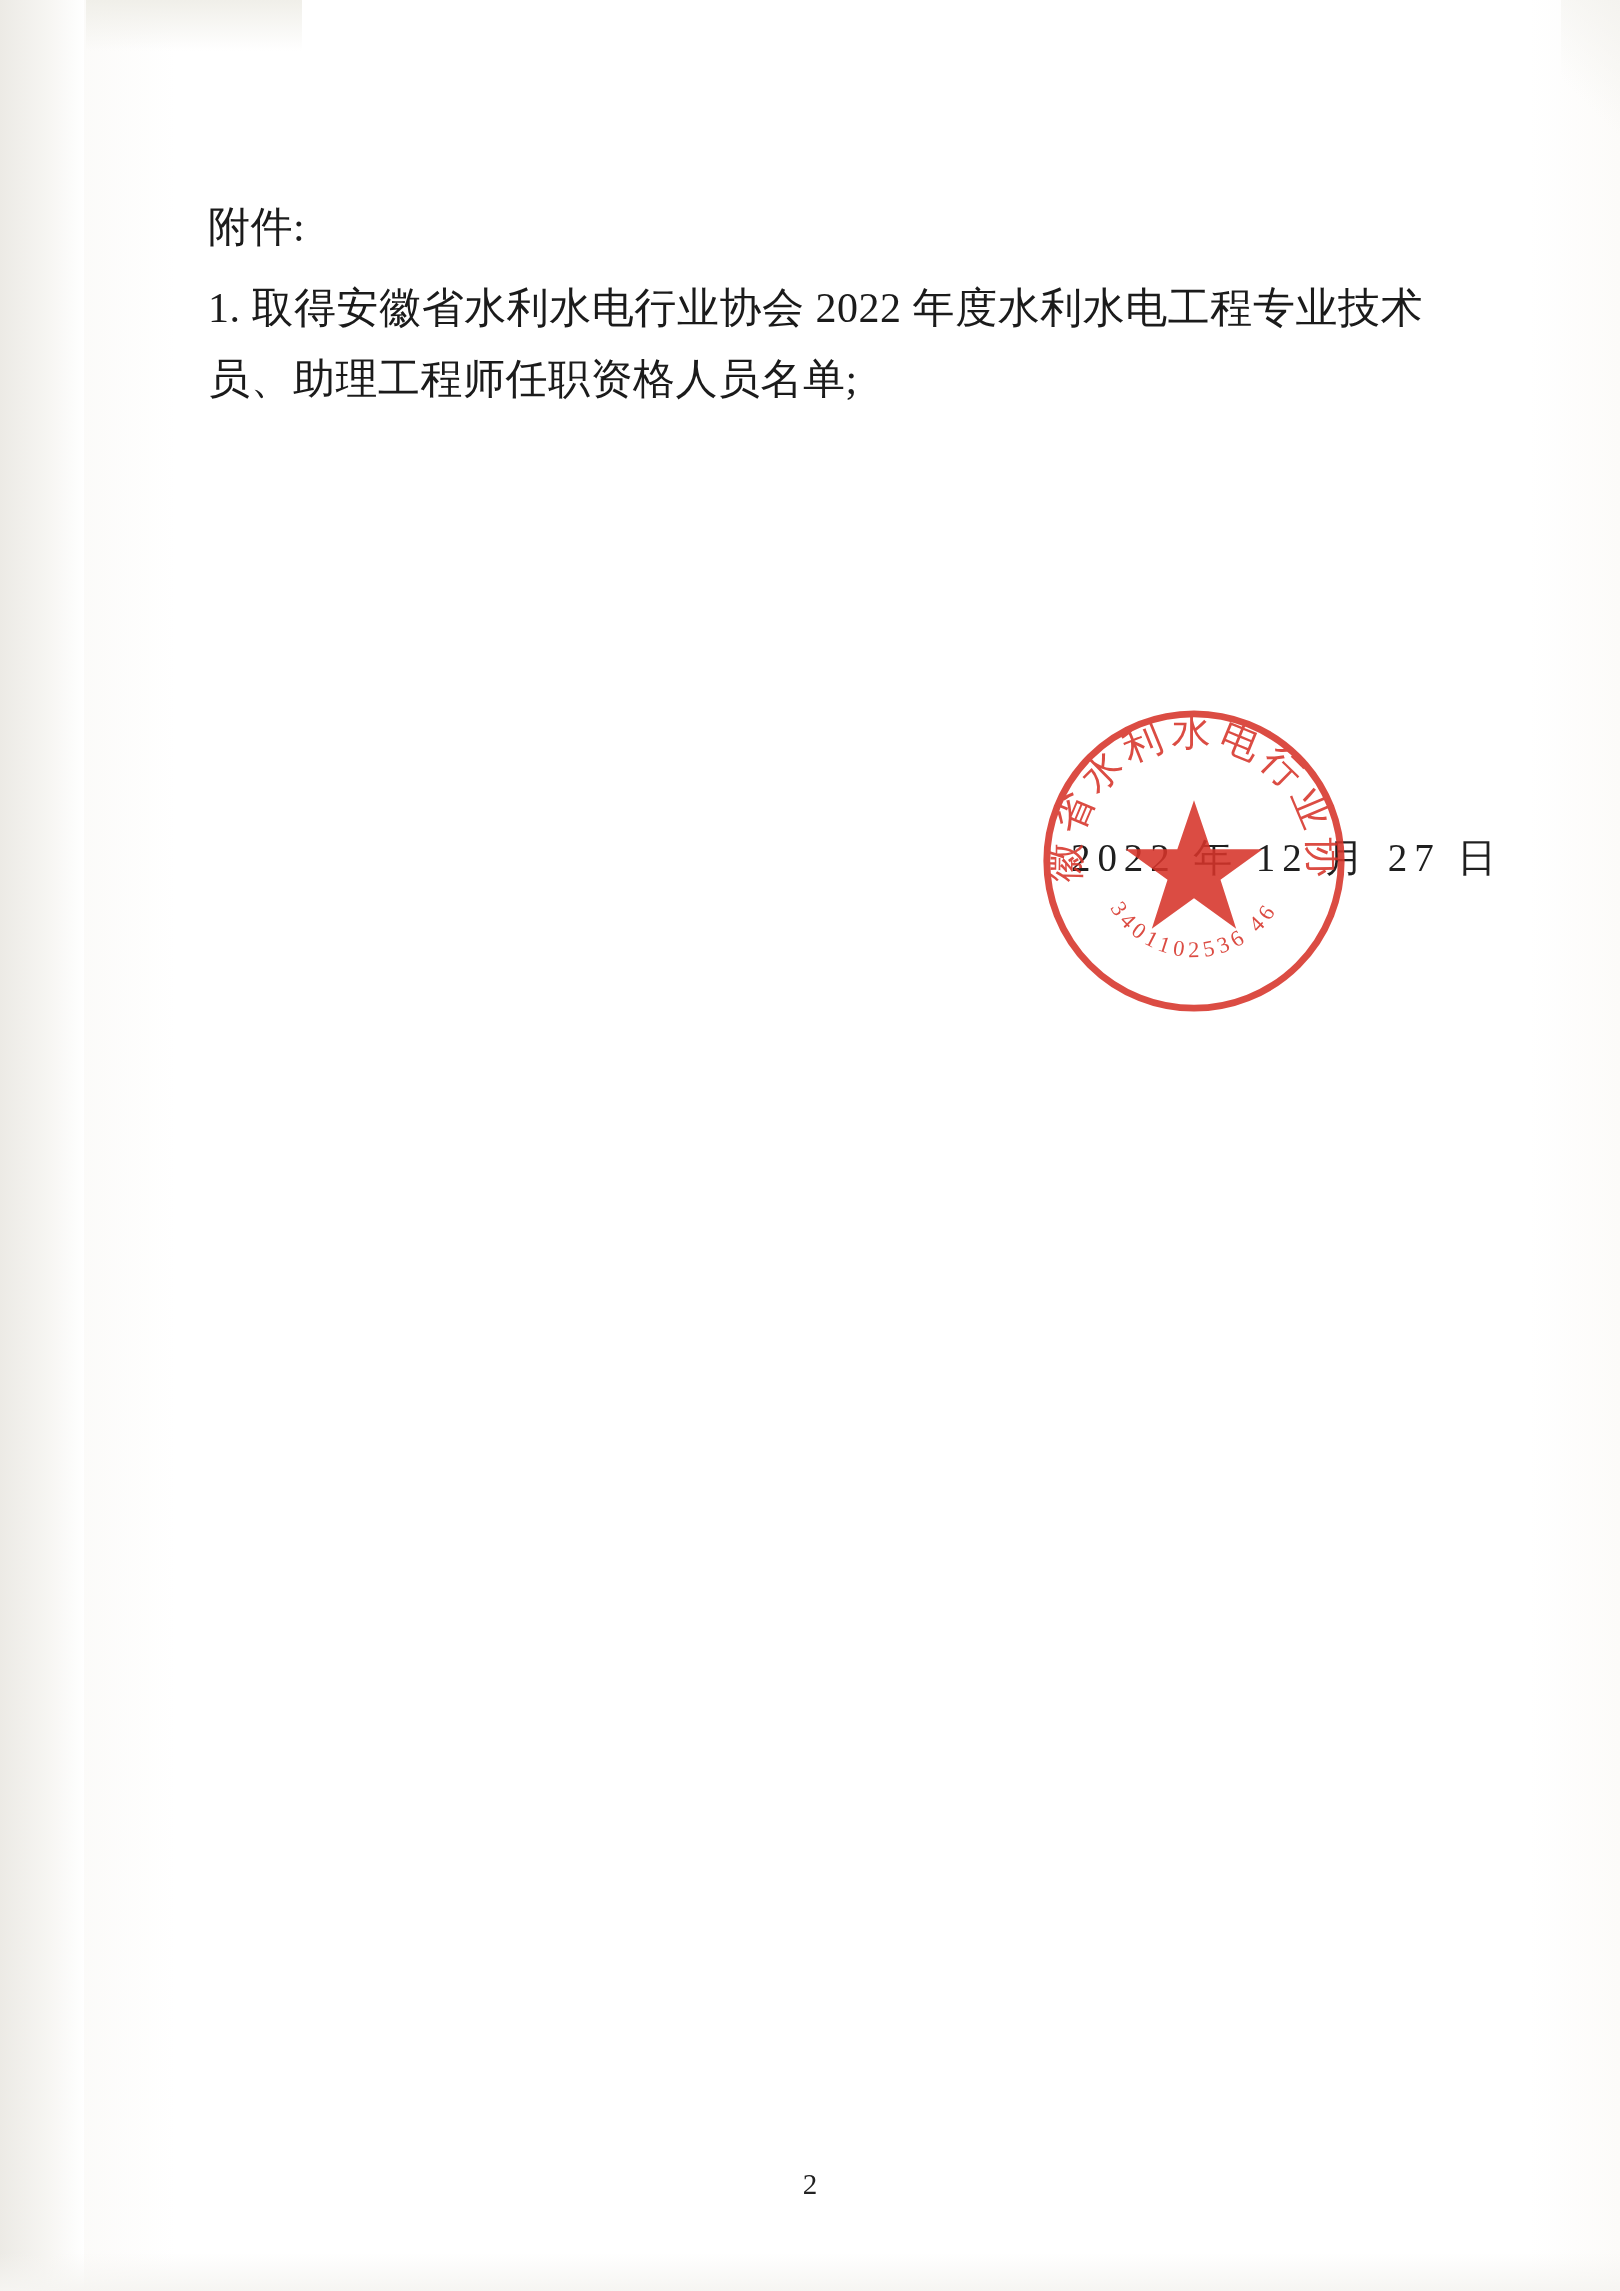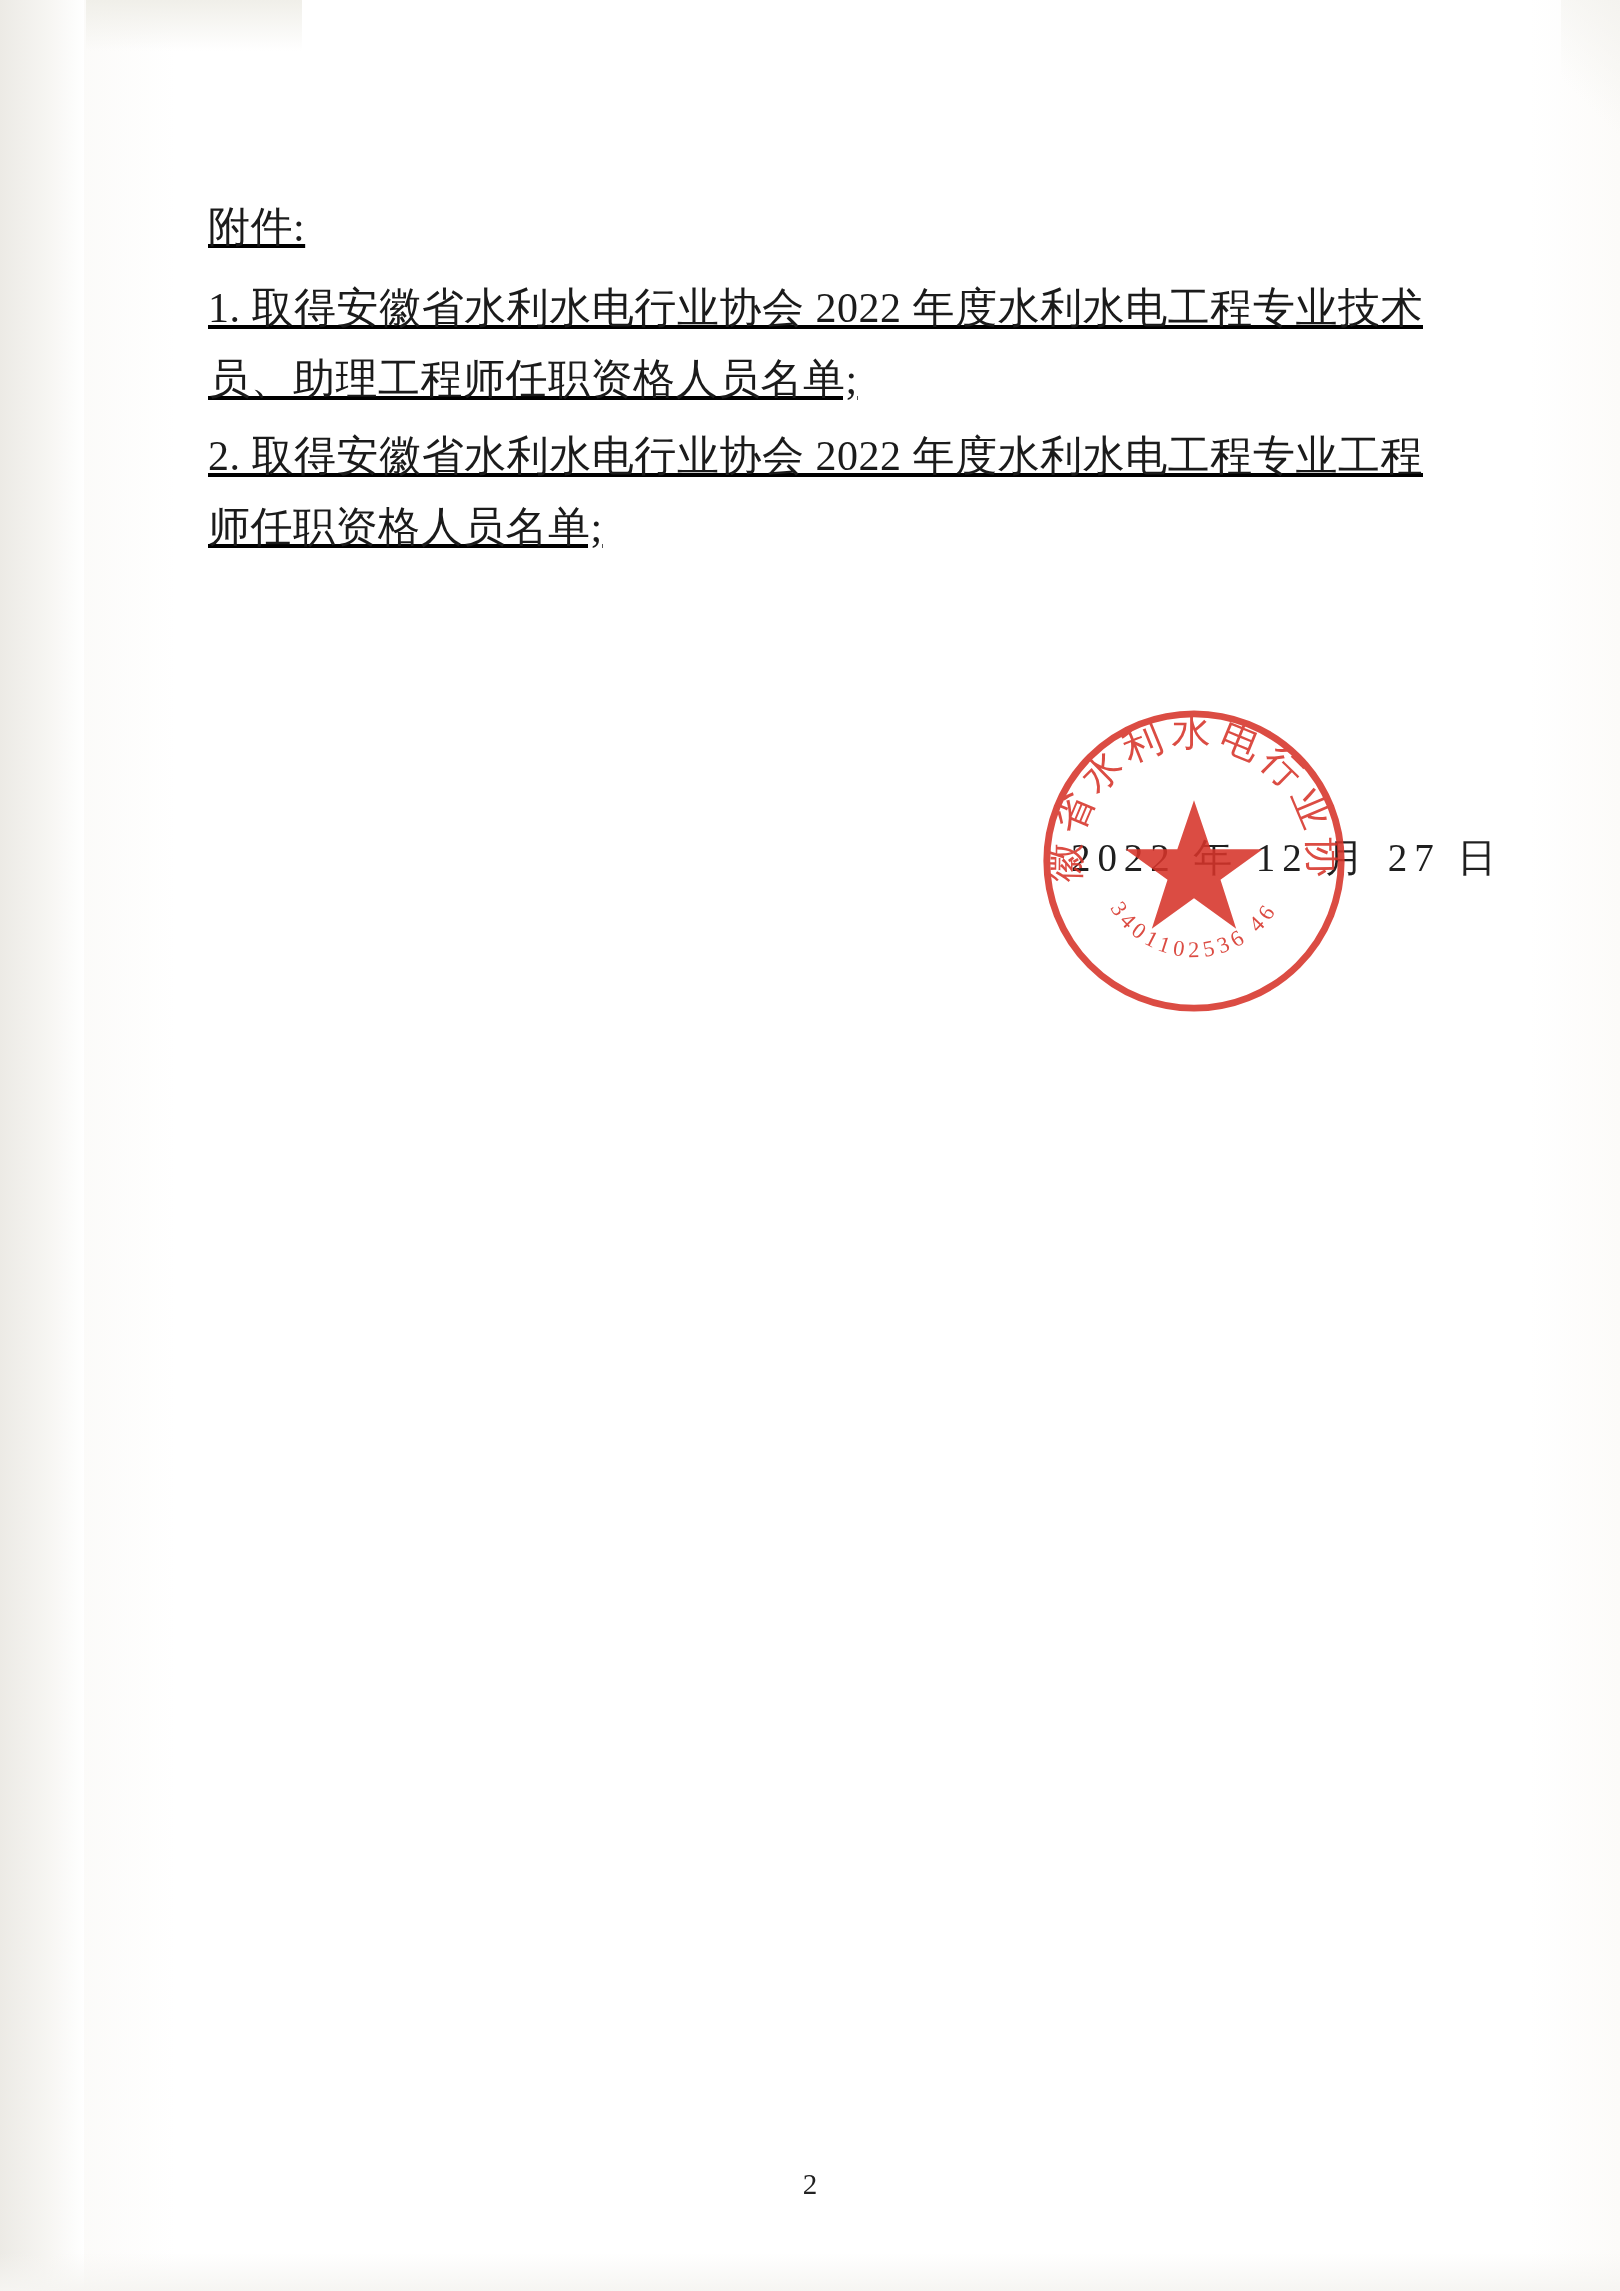--- a/index.html
+++ b/index.html
@@ -34,21 +34,20 @@
     width: 216px; height: 51px;
     background: linear-gradient(180deg, #f0efe9 0%, rgba(255,255,255,0) 100%);
   }
 
   
   .doc-body {
     position: absolute;
     left: 208px;
     top: 192px;
     width: 1215px;
-    text-decoration: underline;
   }
   .para {
     font-size: 42px;
     line-height: 71px;
     color: #1b1b1b;
     letter-spacing: 0.5px;
     margin: 0 0 9.8px 0;
     font-family: "Liberation Serif", serif;
     text-align: justify;
   }
@@ -109,21 +108,20 @@
 
 <div class="page">
   <div class="paper-edge-left"></div>
   <div class="paper-top-smudge"></div>
   <div class="scan-corner-tr"></div>
   <div class="scan-bottom"></div>
 
   <div class="doc-body">
     <p class="para">附件:</p>
     <p class="para para-1">1. 取得安徽省水利水电行业协会 2022 年度水利水电工程专业技术员、助理工程师任职资格人员名单;</p>
-    <p class="para para-2">2. 取得安徽省水利水电行业协会 2022 年度水利水电工程专业工程师任职资格人员名单;</p>
   </div>
 
   <div class="date-line">2022 年 12 月 27 日</div>
 
   <div class="seal">
     <svg width="314" height="314" viewBox="0 0 320 320" xmlns="http://www.w3.org/2000/svg">
       <defs>
         <path id="topArc" d="M 42,160 A 118,118 0 0 1 278,160"></path>
         <path id="bottomArc" d="M 62,160 A 98,98 0 0 0 258,160"></path>
       </defs>

